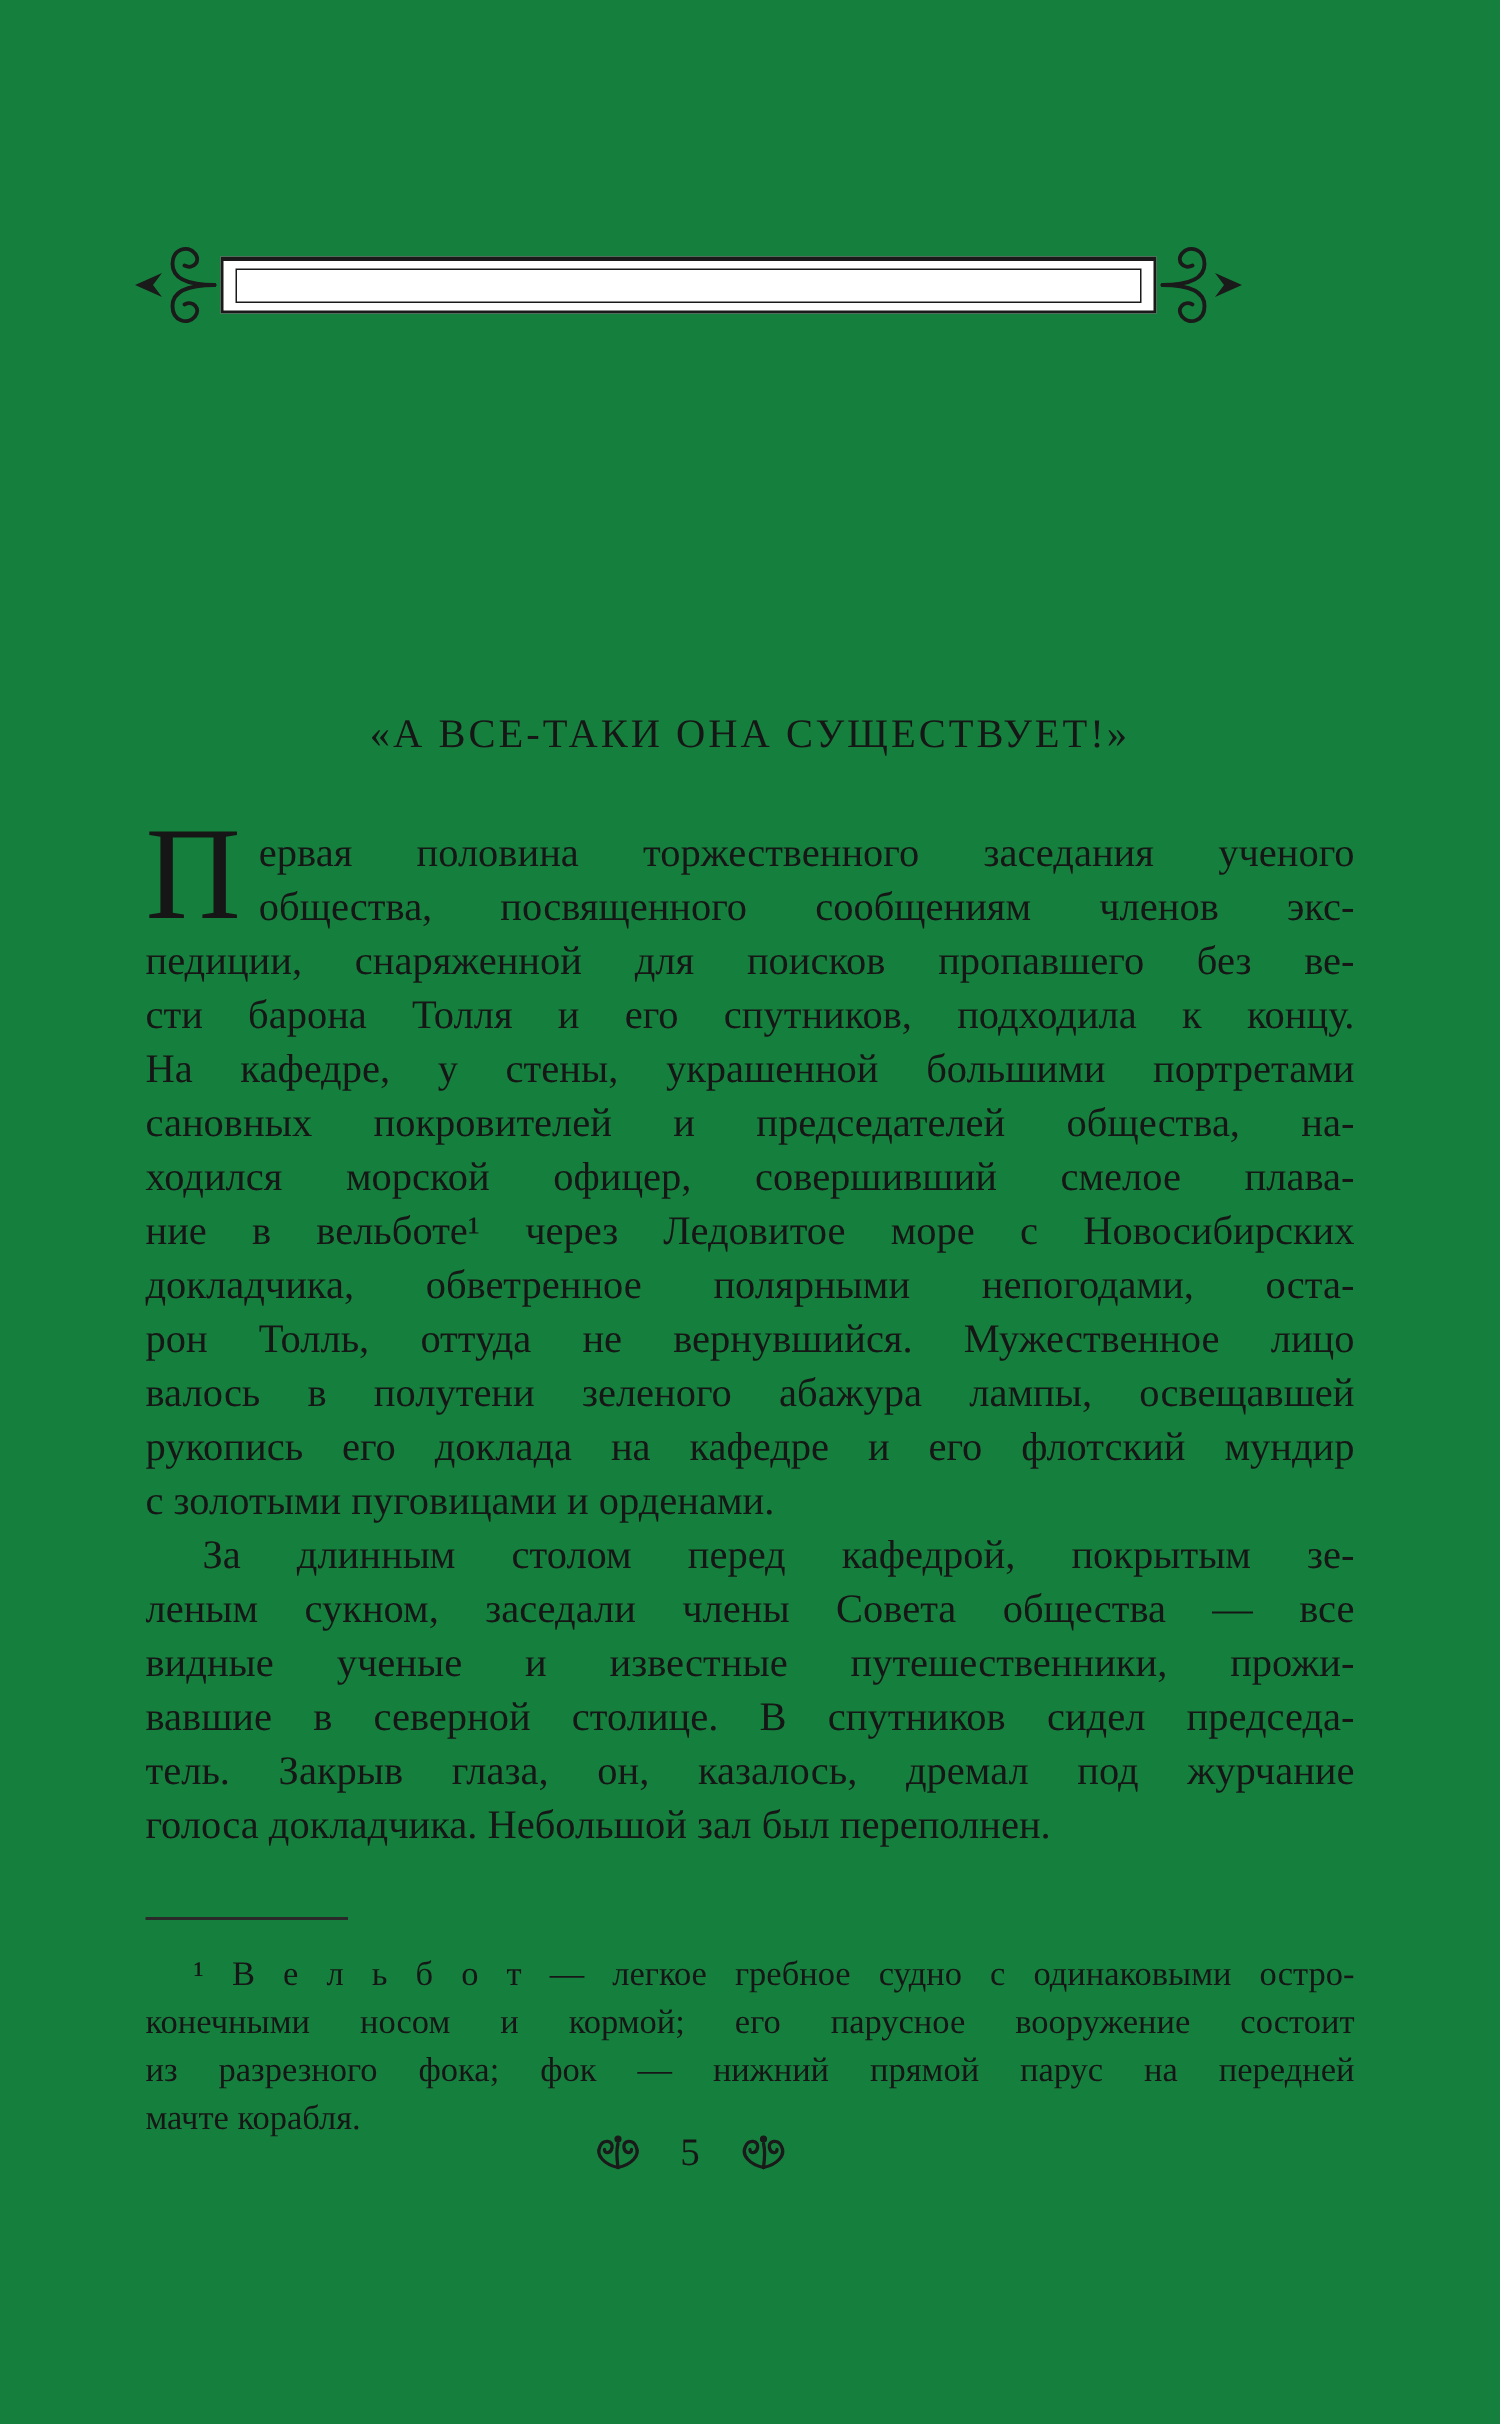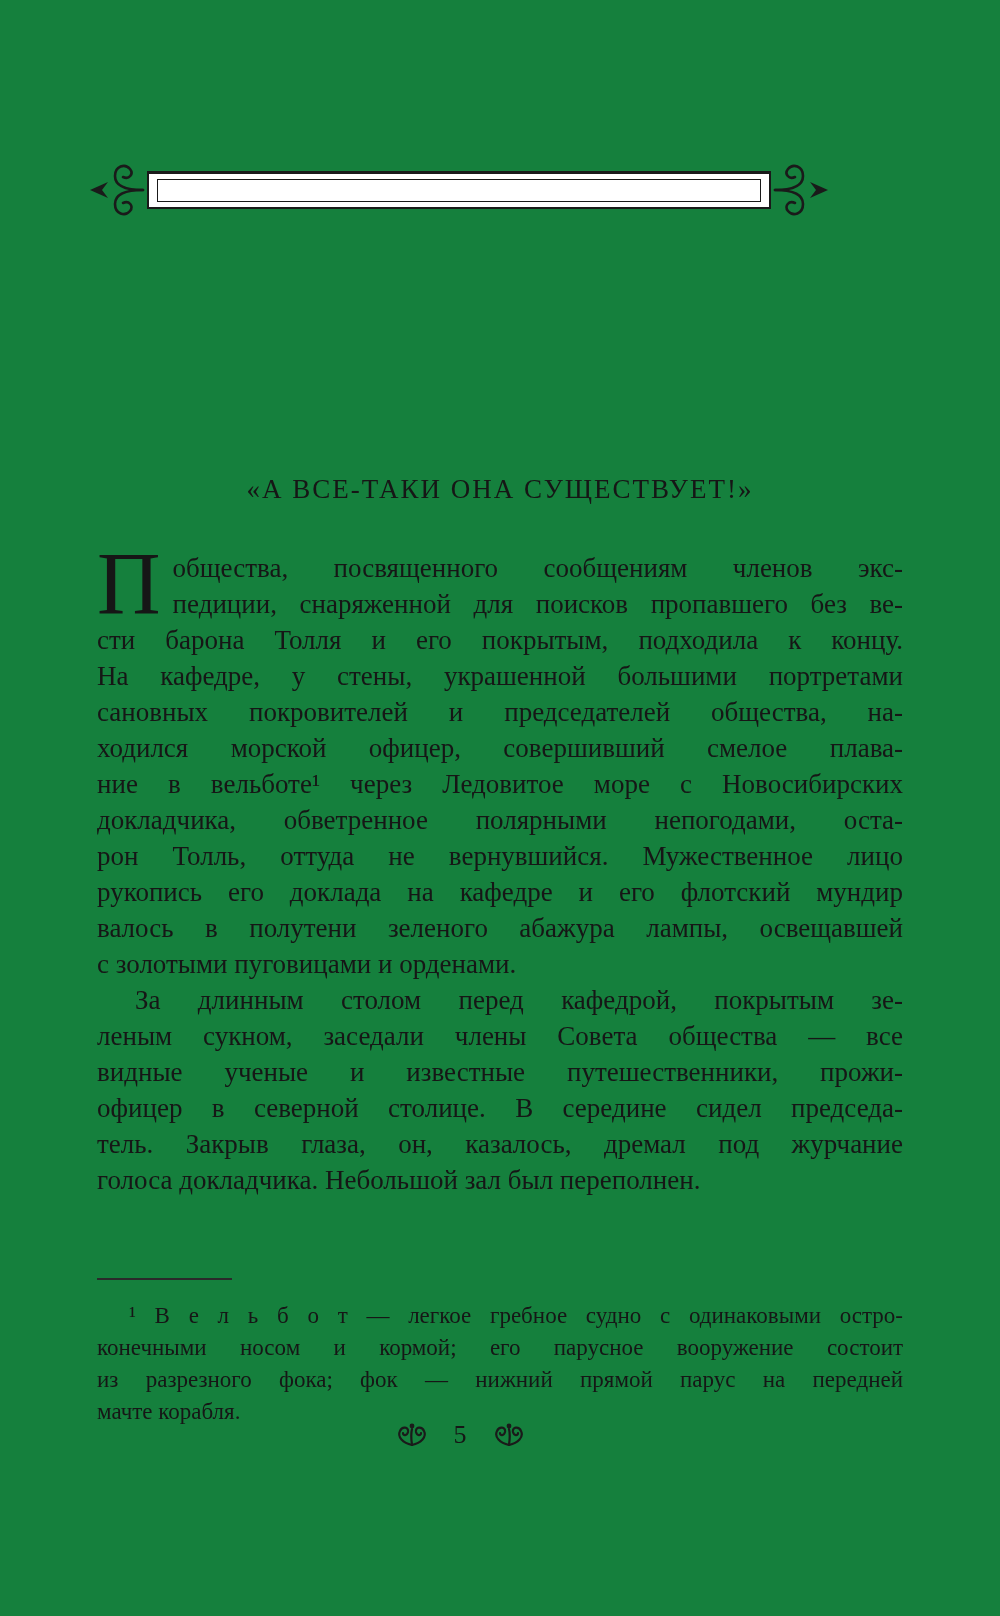--- a/index.html
+++ b/index.html
@@ -141,38 +141,39 @@
         <path d="M5 32 L 23 24 L 17 32 L 23 40 Z" fill="#1a1a1a"></path>
       </svg>
     </span>
   </div>
 
   <h1 class="title">«А ВСЕ-ТАКИ ОНА СУЩЕСТВУЕТ!»</h1>
 
   <div class="body">
     <div class="para">
       <span class="dropcap">П</span>
+      <div class="line">ервая половина торжественного заседания ученого</div>
       <div class="line">общества, посвященного сообщениям членов экс-</div>
       <div class="line">педиции, снаряженной для поисков пропавшего без ве-</div>
-      <div class="line">сти барона Толля и его покрытым, подходила к концу.</div>
+      <div class="line">сти барона Толля и его спутников, подходила к концу.</div>
       <div class="line">На кафедре, у стены, украшенной большими портретами</div>
       <div class="line">сановных покровителей и председателей общества, на-</div>
       <div class="line">ходился морской офицер, совершивший смелое плава-</div>
       <div class="line">ние в вельботе¹ через Ледовитое море с Новосибирских</div>
       <div class="line">докладчика, обветренное полярными непогодами, оста-</div>
       <div class="line">рон Толль, оттуда не вернувшийся. Мужественное лицо</div>
+      <div class="line">валось в полутени зеленого абажура лампы, освещавшей</div>
       <div class="line">рукопись его доклада на кафедре и его флотский мундир</div>
-      <div class="line">валось в полутени зеленого абажура лампы, освещавшей</div>
       <div class="line last">с золотыми пуговицами и орденами.</div>
     </div>
     <div class="para">
       <div class="line indent">За длинным столом перед кафедрой, покрытым зе-</div>
       <div class="line">леным сукном, заседали члены Совета общества — все</div>
       <div class="line">видные ученые и известные путешественники, прожи-</div>
-      <div class="line">офицер в северной столице. В середине сидел председа-</div>
+      <div class="line">вавшие в северной столице. В спутников сидел председа-</div>
       <div class="line">тель. Закрыв глаза, он, казалось, дремал под журчание</div>
       <div class="line last">голоса докладчика. Небольшой зал был переполнен.</div>
     </div>
   </div>
 
   <div class="footnote-rule"></div>
   <div class="footnote">
     <div class="line indent">¹ В е л ь б о т — легкое гребное судно с одинаковыми остро-</div>
     <div class="line">конечными носом и кормой; его парусное вооружение состоит</div>
     <div class="line">из разрезного фока; фок — нижний прямой парус на передней</div>

